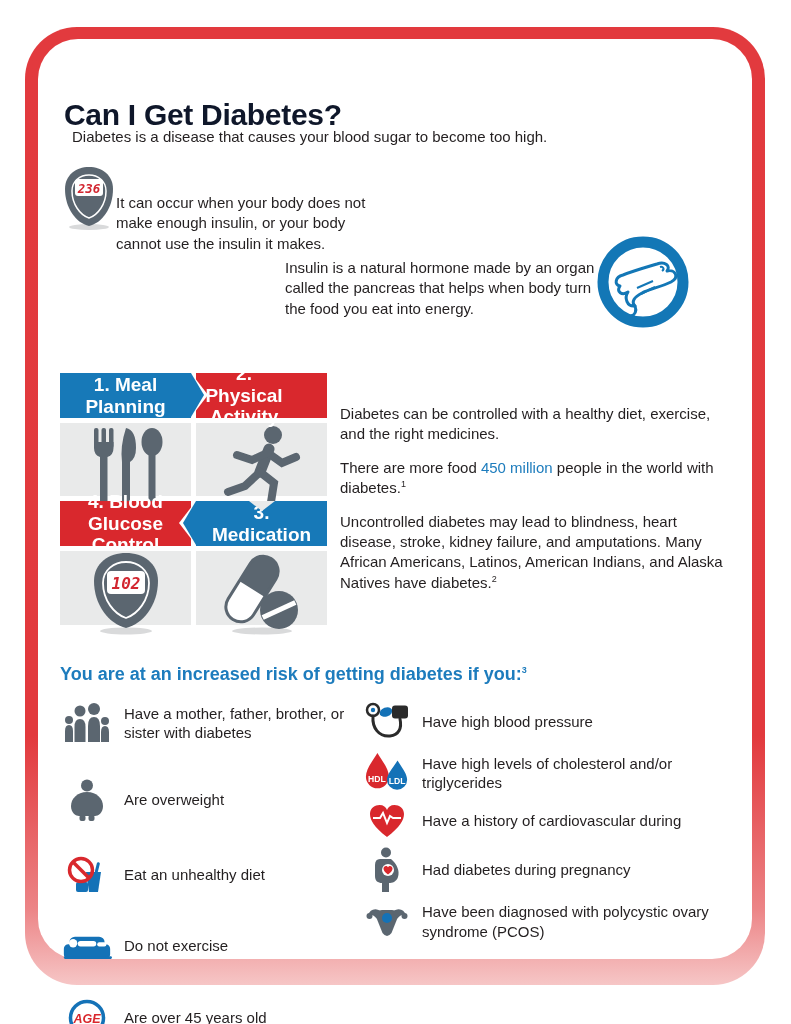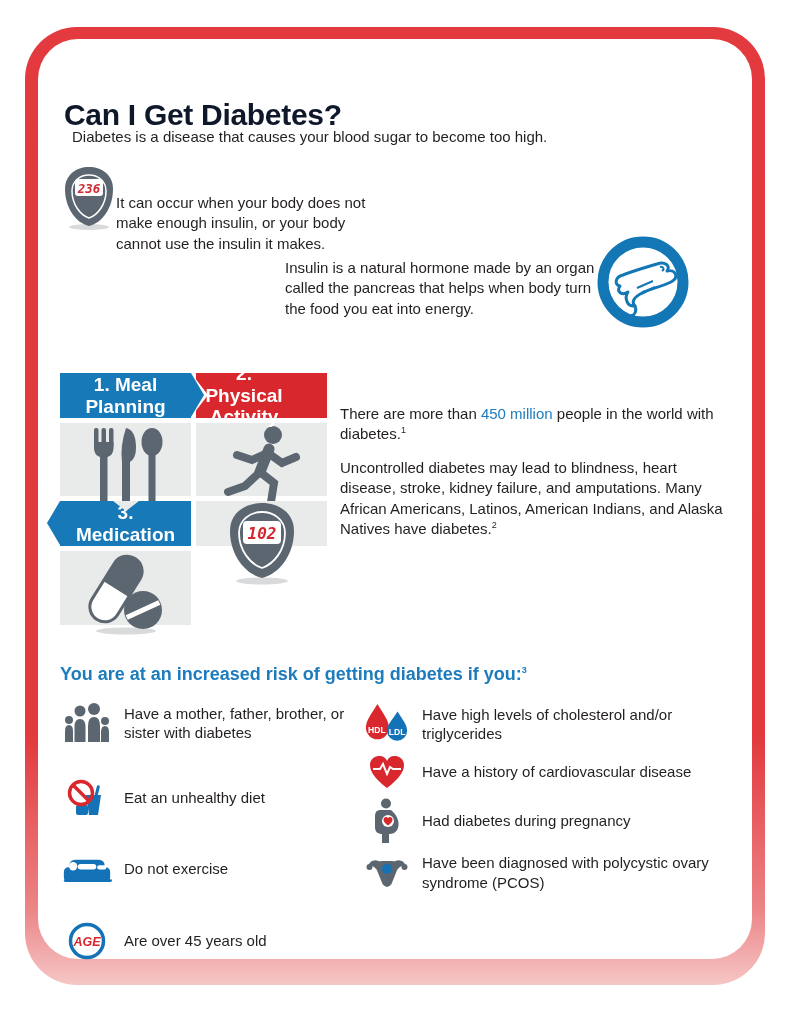--- a/index.html
+++ b/index.html
@@ -137,20 +137,23 @@
           <path d="M47 26 L38 49" stroke="#5b6670" stroke-width="11" stroke-linecap="round" fill="none"></path>
           <g stroke="#5b6670" stroke-width="8" stroke-linecap="round" fill="none">
             <path d="M46 30 L60 40 L74 34"></path>
             <path d="M45 30 L30 37 L15 32"></path>
             <path d="M38 49 L52 60 L49 79"></path>
             <path d="M38 49 L23 63 L6 69"></path>
           </g>
         </svg>
       </span>
     </div>
+    <div class="banner red">
+      <span class="lbl">4. Blood Glucose Control</span>
+    </div>
     <div class="banner blue arrow-left">
       <span class="notch"></span>
       <span class="lbl">3. Medication</span>
     </div>
     <div class="cell">
       <span>
         <svg width="72" height="84" viewBox="0 0 72 84">
           <ellipse cx="36" cy="80" rx="26" ry="3.5" fill="#d9dadb"></ellipse>
           <path d="M36 2 C53 2 68 12 68 30 C68 54 53 73 36 77 C19 73 4 54 4 30 C4 12 19 2 36 2 Z" fill="#5b6670"></path>
           <path d="M36 11 C48 11 59 19 59 32 C59 49 48 63 36 67 C24 63 13 49 13 32 C13 19 24 11 36 11 Z" fill="none" stroke="#ffffff" stroke-width="1.8"></path>
@@ -169,21 +172,22 @@
             <rect x="17" y="2" width="30" height="72" rx="15" fill="none" stroke="#5b6670" stroke-width="3"></rect>
           </g>
           <circle cx="59" cy="59" r="19" fill="#5b6670"></circle>
           <rect x="41" y="56.5" width="36" height="5" fill="#ffffff" transform="rotate(-25 59 59)"></rect>
         </svg>
       </span>
     </div>
   </div>
 
   <div class="abs facts">
-    <p class="para"><span>There are more than </span><span class="stat-value">450 million</span><span> people in the world with diabetes.</span><sup>1</sup></p>
+    <p class="para">Diabetes can be controlled with a healthy diet, exercise, and the right medicines.</p>
+    <p class="para"><span>There are more food </span><span class="stat-value">450 million</span><span> people in the world with diabetes.</span><sup>1</sup></p>
     <p class="para"><span>Uncontrolled diabetes may lead to blindness, heart disease, stroke, kidney failure, and amputations. Many African Americans, Latinos, American Indians, and Alaska Natives have diabetes.</span><sup>2</sup></p>
   </div>
 
   <div class="abs risk-heading"><span>You are at an increased risk of getting diabetes if you:</span><sup>3</sup></div>
 
   <div class="abs risk-col risk-left">
     <div class="risk-item">
       <span class="risk-icon">
         <svg width="48" height="42" viewBox="0 0 48 42">
           <g fill="#5b6670">
@@ -195,20 +199,33 @@
               <path d="M25 40 v-16 q0 -9 6 -9 q6 0 6 9 v16 z"></path>
             <circle cx="42" cy="19" r="4"></circle>
               <path d="M38 40 v-10 q0 -6 4 -6 q4 0 4 6 v10 z"></path>
           </g>
         </svg>
       </span>
       <span class="risk-text">Have a mother, father, brother, or sister with diabetes</span>
     </div>
     <div class="risk-item">
       <span class="risk-icon">
+        <svg width="36" height="42" viewBox="0 0 36 42">
+          <g fill="#5b6670">
+            <circle cx="18" cy="6.5" r="6"></circle>
+            <path d="M18 13 c10 0 16 7 16 14 c0 7 -5 10 -8 10 h-16 c-3 0 -8 -3 -8 -10 c0 -7 6 -14 16 -14 z"></path>
+            <rect x="10.5" y="36" width="6" height="6" rx="2"></rect>
+            <rect x="19.5" y="36" width="6" height="6" rx="2"></rect>
+          </g>
+        </svg>
+      </span>
+      <span class="risk-text">Are overweight</span>
+    </div>
+    <div class="risk-item">
+      <span class="risk-icon">
         <svg width="42" height="38" viewBox="0 0 42 38">
           <path d="M20 16 l3 20 h9 l3 -20 z" fill="#1472b7"></path>
           <rect x="30" y="6" width="3" height="11" rx="1.5" fill="#1472b7" transform="rotate(14 31 11)"></rect>
           <rect x="10" y="26" width="12" height="10" rx="2" fill="#1472b7"></rect>
           <circle cx="15" cy="14" r="11.5" fill="none" stroke="#d9282d" stroke-width="3.5"></circle>
           <line x1="7" y1="6" x2="23" y2="22" stroke="#d9282d" stroke-width="3.5"></line>
         </svg>
       </span>
       <span class="risk-text">Eat an unhealthy diet</span>
     </div>
@@ -231,37 +248,49 @@
           <text x="20" y="25" text-anchor="middle" font-size="12.5" font-weight="bold" font-style="italic" fill="#d9282d">AGE</text>
         </svg>
       </span>
       <span class="risk-text">Are over 45 years old</span>
     </div>
   </div>
 
   <div class="abs risk-col risk-right">
     <div class="risk-item">
       <span class="risk-icon">
+        <svg width="46" height="40" viewBox="0 0 46 40">
+          <circle cx="9" cy="8" r="6" fill="none" stroke="#2b2b2b" stroke-width="2.5"></circle>
+          <circle cx="9" cy="8" r="2.2" fill="#1472b7"></circle>
+          <ellipse cx="22" cy="10" rx="6.5" ry="4.5" fill="#1472b7" transform="rotate(-20 22 10)"></ellipse>
+          <rect x="28" y="3.5" width="16" height="13" rx="3" fill="#2b2b2b"></rect>
+          <path d="M9 14 c-1 12 6 21 17 20 c9 -1 12 -8 10 -17" fill="none" stroke="#2b2b2b" stroke-width="3" stroke-linecap="round"></path>
+        </svg>
+      </span>
+      <span class="risk-text">Have high blood pressure</span>
+    </div>
+    <div class="risk-item">
+      <span class="risk-icon">
         <svg width="48" height="44" viewBox="0 0 48 44">
           <path d="M14 1 C20 11 26 18 26 26 a12 12 0 1 1 -24 0 C2 18 8 11 14 1 Z" fill="#d9282d"></path>
           <path d="M35 9 C40 17 45 23 45 29 a10.5 10.5 0 1 1 -21 0 C24 23 30 17 35 9 Z" fill="#1472b7"></path>
           <text x="13.5" y="31" text-anchor="middle" font-size="9" font-weight="bold" fill="#ffffff">HDL</text>
           <text x="34.5" y="34" text-anchor="middle" font-size="9" font-weight="bold" fill="#ffffff">LDL</text>
         </svg>
       </span>
       <span class="risk-text">Have high levels of cholesterol and/or triglycerides</span>
     </div>
     <div class="risk-item">
       <span class="risk-icon">
         <svg width="38" height="34" viewBox="0 0 38 34">
           <path d="M19 33 C6 23 2 16 2 10 C2 4 7 1 11.5 1 C15.5 1 18 3 19 6 C20 3 22.5 1 26.5 1 C31 1 36 4 36 10 C36 16 32 23 19 33 Z" fill="#d9282d"></path>
           <polyline points="5,14 12,14 15,9 19,19 22,12 25,14 33,14" fill="none" stroke="#ffffff" stroke-width="2"></polyline>
         </svg>
       </span>
-      <span class="risk-text">Have a history of cardiovascular disease</span>
+      <span class="risk-text">Have a history of cardiovascular during</span>
     </div>
     <div class="risk-item">
       <span class="risk-icon">
         <svg width="30" height="46" viewBox="0 0 30 46">
           <circle cx="14" cy="5.5" r="5" fill="#5b6670"></circle>
           <path d="M8 12 h11 c6 5 9 12 7 18 c-1.5 5 -6 6 -9 6 v9 h-7 v-9 c-4 0 -7 -2 -7 -7 v-11 q0 -6 5 -6 z" fill="#5b6670"></path>
           <circle cx="16" cy="23" r="6" fill="#ffffff"></circle>
           <path d="M16 27.5 C12.5 25 11.5 23 11.5 21.5 C11.5 20 12.8 19 14 19 C15 19 15.7 19.6 16 20.3 C16.3 19.6 17 19 18 19 C19.2 19 20.5 20 20.5 21.5 C20.5 23 19.5 25 16 27.5 Z" fill="#d9282d"></path>
         </svg>
       </span>

